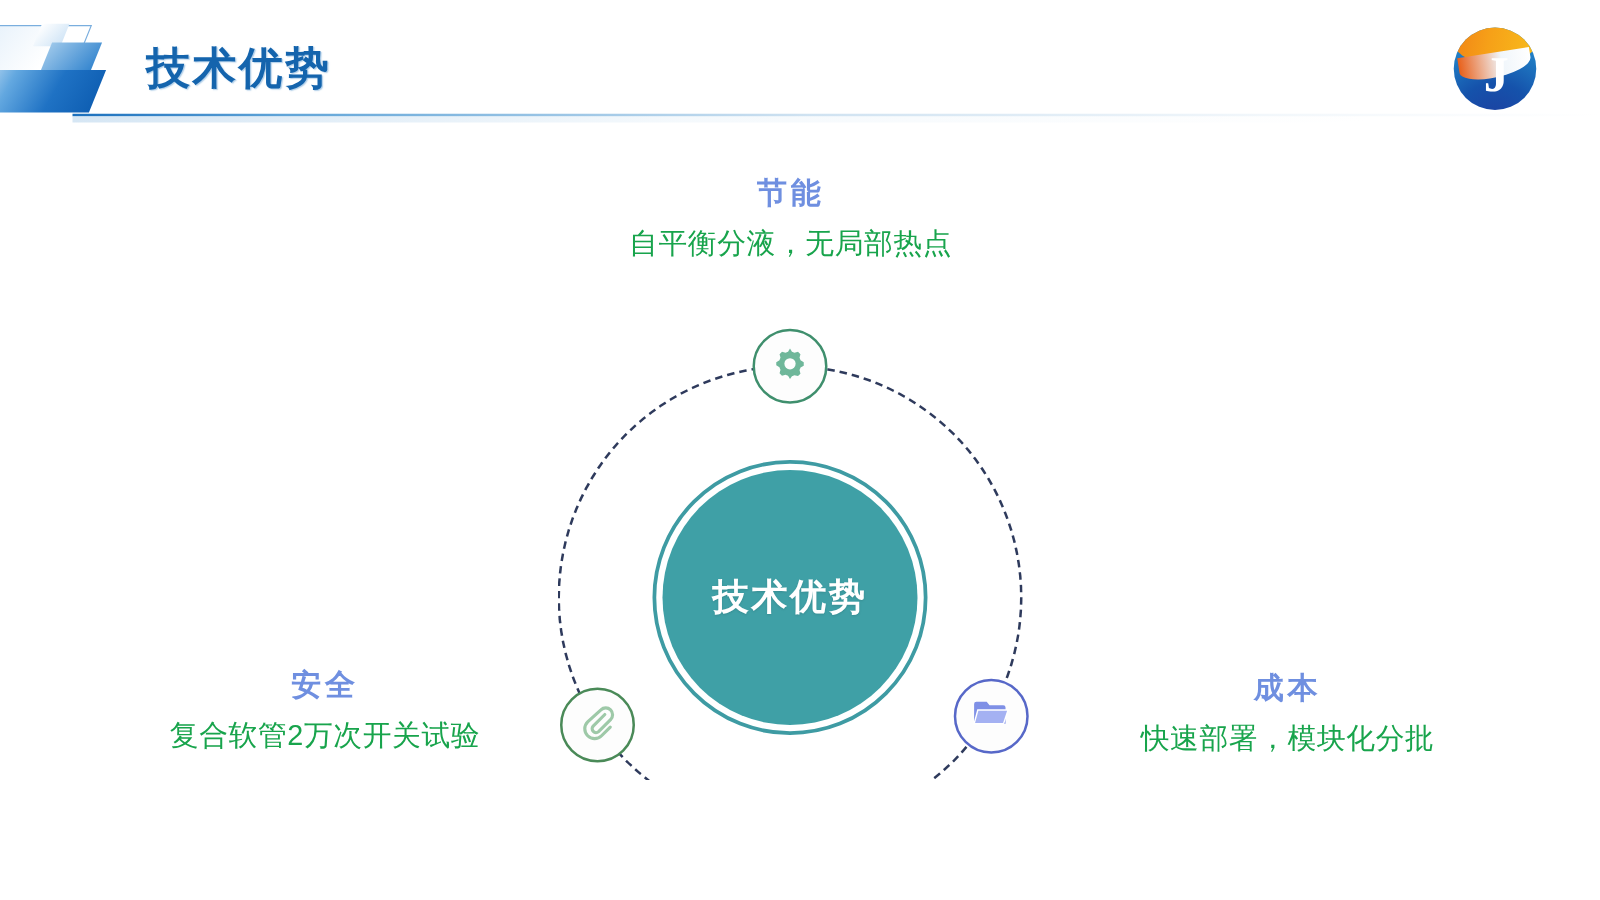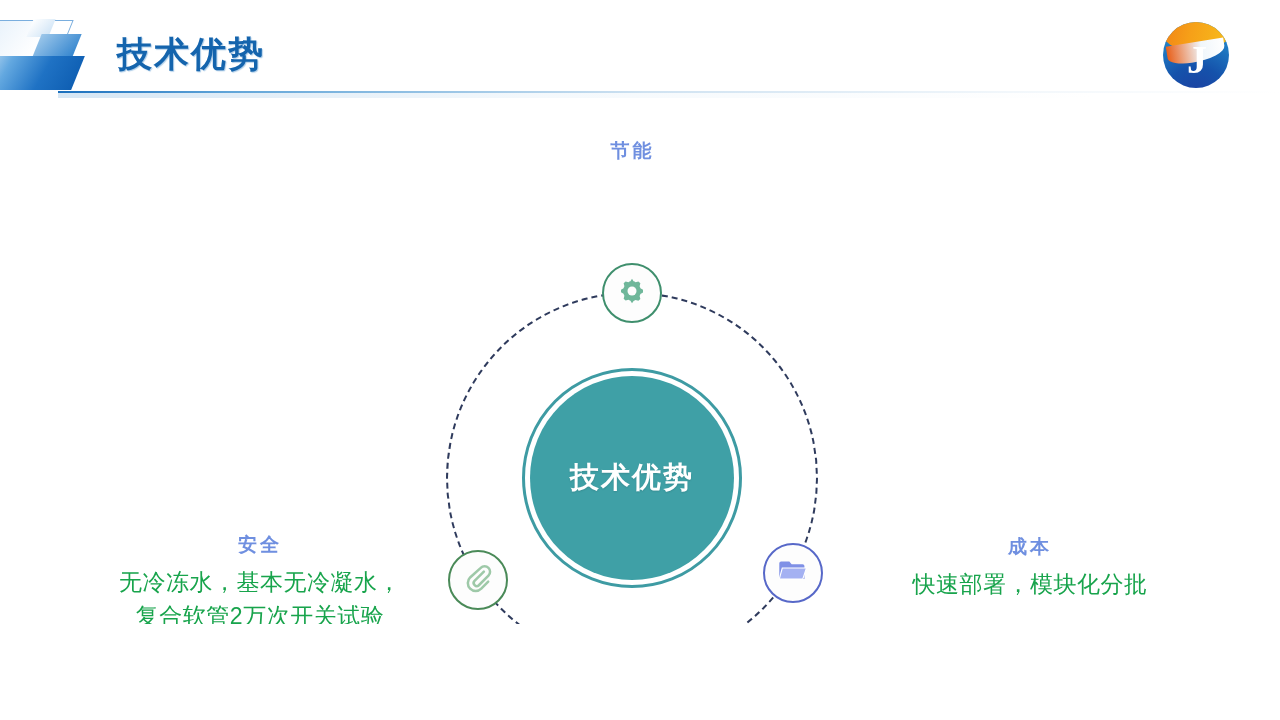--- a/index.html
+++ b/index.html
@@ -168,21 +168,21 @@
     align-items: center;
     justify-content: center;
   }
   #node-top    { left: 170px; top: -15px;  border: 2px solid #3f8f6d; }
   #node-left   { left: 16px;  top: 272px;  border: 2px solid #4a8a58; }
   #node-right  { left: 331px; top: 265px;  border: 2px solid #5768c8; }
 
   
   .block { position: absolute; text-align: center; }
   .block-title {
-    font-size: 19px;
+    font-size: 24px;
     font-weight: bold;
     color: #6f8fe0;
     letter-spacing: 3px;
     margin-bottom: 7px;
     white-space: nowrap;
   }
   .block-body {
     font-size: 23px;
     color: #18a44c;
     line-height: 1.48;
@@ -225,25 +225,25 @@
 
     <div id="logo">
       <div id="logo-arc"></div>
       <div id="logo-swoosh"></div>
       <div id="logo-j">J</div>
     </div>
   </div>
 
   <div class="block" id="block-top">
     <div class="block-title">节能</div>
+    <div class="block-body">自平衡分液，无局部热点</div>
   </div>
 
   <div class="block" id="block-left">
     <div class="block-title">安全</div>
-    <div class="block-body">无冷冻水，基本无冷凝水，</div>
     <div class="block-body">复合软管2万次开关试验</div>
   </div>
 
   <div class="block" id="block-right">
     <div class="block-title">成本</div>
     <div class="block-body">快速部署，模块化分批</div>
   </div>
 
   <div id="diagram">
 

